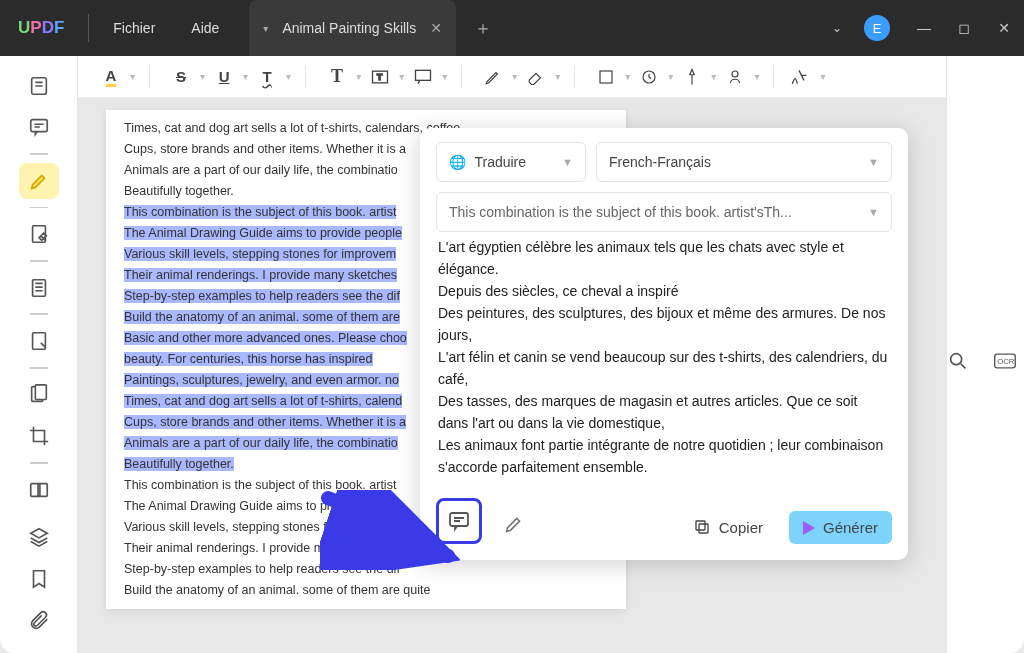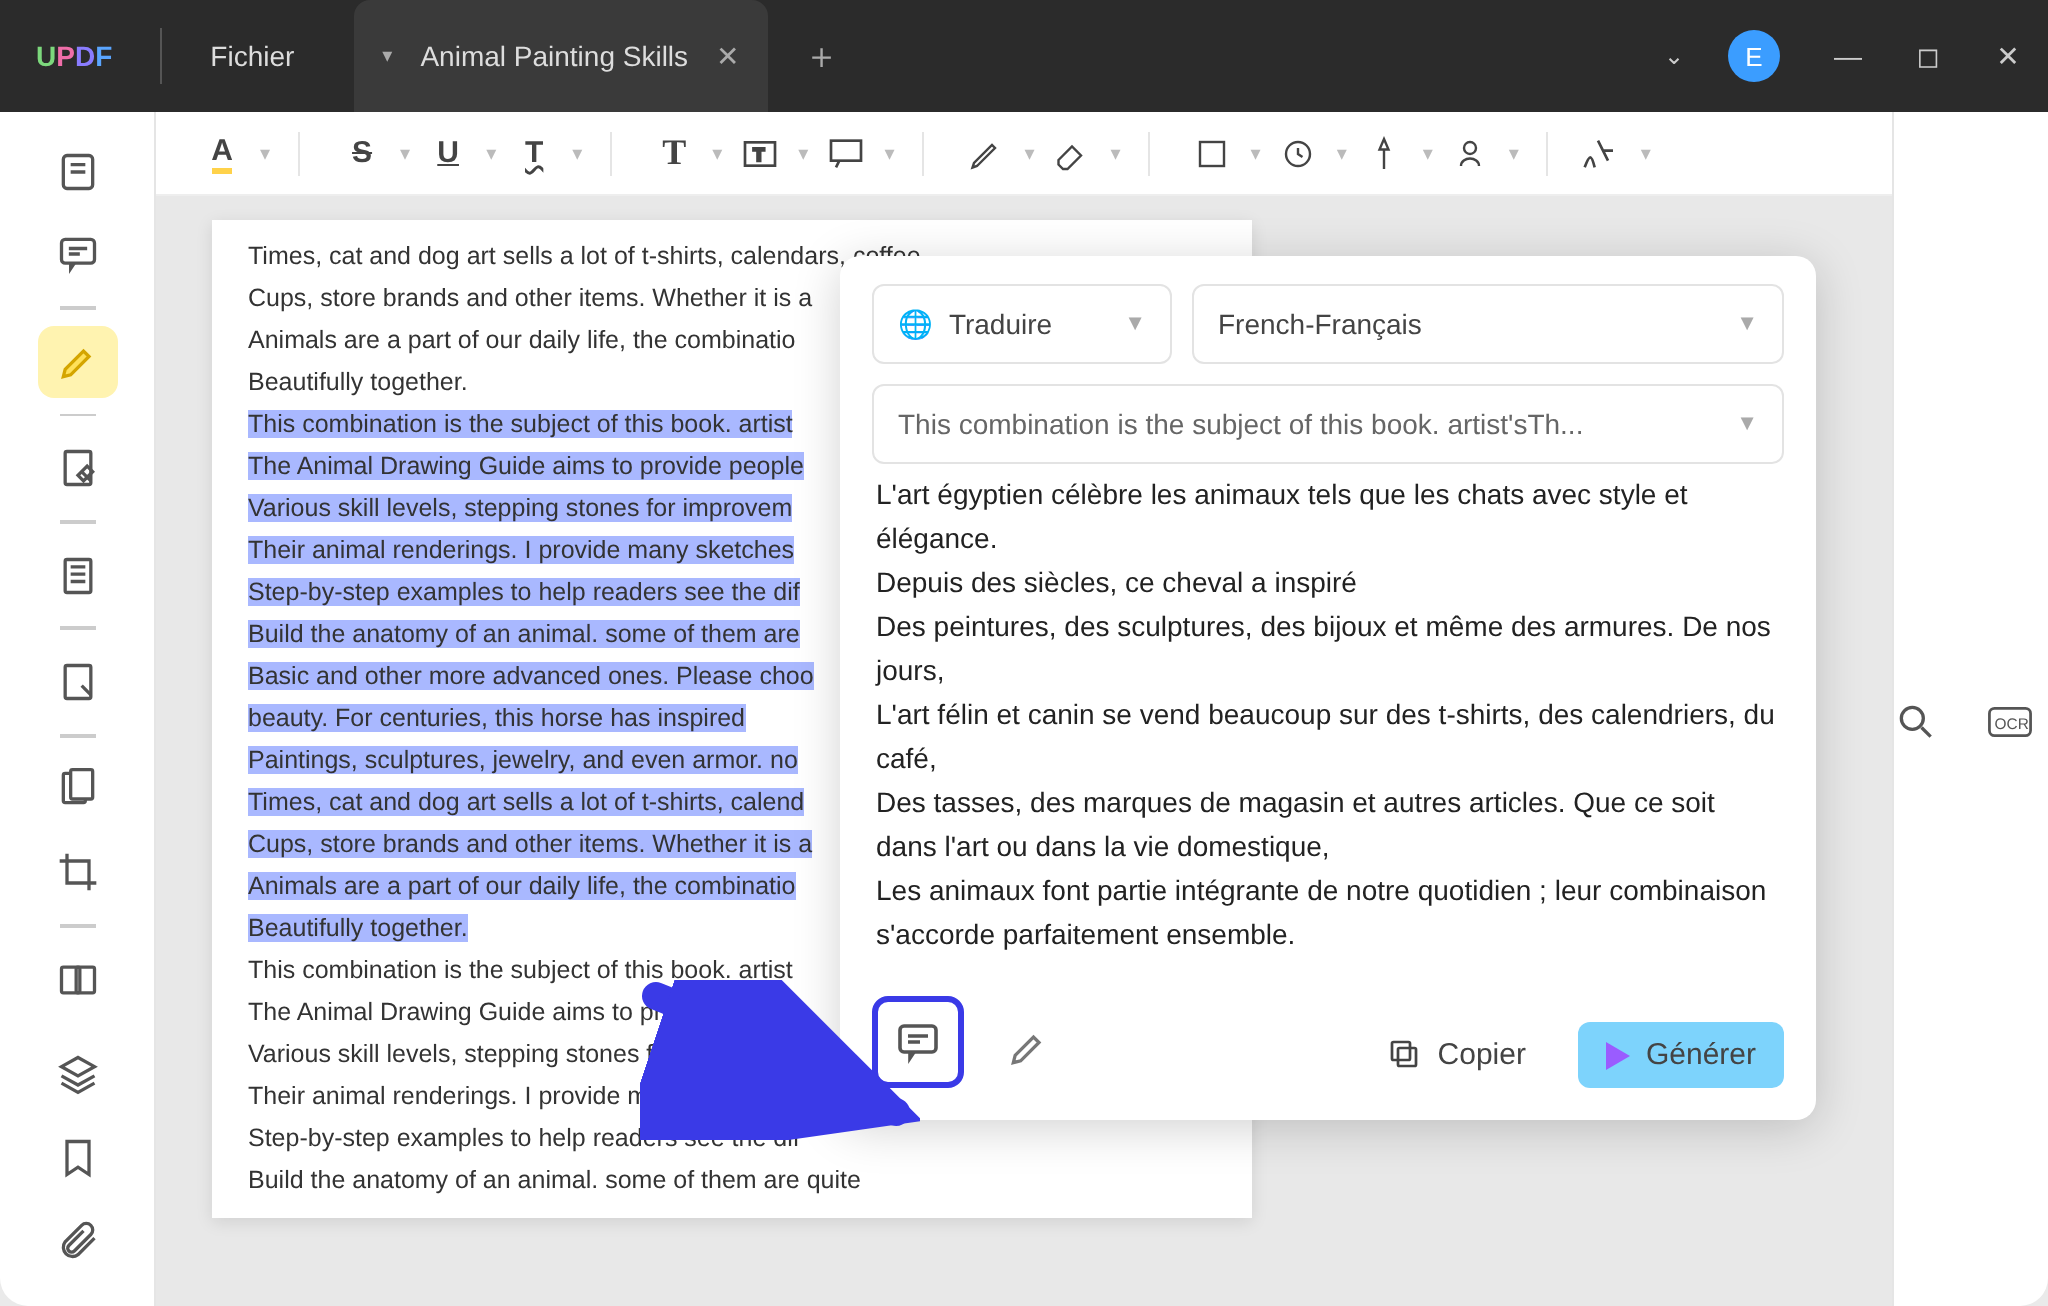--- a/index.html
+++ b/index.html
@@ -1,19 +1,19 @@
 <!DOCTYPE html>
 <html><head>
 <meta charset="utf-8">
 <style>
 * { margin: 0; padding: 0; box-sizing: border-box; font-family: -apple-system, BlinkMacSystemFont, "Segoe UI", sans-serif; }
 body { width: 1024px; height: 653px; background: #f5f5f5; overflow: hidden; position: relative; }
 
 .titlebar { height: 56px; background: #2b2b2b; display: flex; align-items: center; color: #ddd; }
-.logo { padding: 0 18px; font-weight: bold; font-size: 14px; }
+.logo { padding: 0 18px; font-weight: bold; font-size: 17px; }
 .logo span:nth-child(1){color:#7cd87c}.logo span:nth-child(2){color:#f06ea9}.logo span:nth-child(3){color:#8a7cff}.logo span:nth-child(4){color:#5aa5ff}
 .vdiv { width:1px; height:28px; background:#555; margin:0 6px; }
 .menu-item { padding: 0 18px; font-size: 14px; height:56px; display:flex; align-items:center; cursor:pointer; }
 .tab { background:#3a3a3a; height:56px; display:flex; align-items:center; padding:0 14px; font-size:14px; gap:14px; border-radius:8px 8px 0 0; margin-left:12px; }
 .tab-dropdown { color:#aaa; font-size:10px; }
 .tab-close { color:#aaa; font-size:14px; cursor:pointer; }
 .tab-plus { margin-left:18px; color:#aaa; font-size:18px; cursor:pointer; }
 .spacer { flex:1; }
 .win-btn { width:40px; text-align:center; color:#ccc; cursor:pointer; font-size:14px; }
 .avatar { width:26px; height:26px; border-radius:50%; background:#3b9dff; color:#fff; display:flex; align-items:center; justify-content:center; font-size:13px; margin:0 14px; }
@@ -63,20 +63,21 @@
 
 svg { display:block; }
 </style>
 </head>
 <body>
 
 <div class="titlebar">
   <div class="logo"><span>U</span><span>P</span><span>D</span><span>F</span></div>
   <div class="vdiv"></div>
   <div class="menu-item">Fichier</div>
+  <div class="menu-item">Aide</div>
   <div class="tab">
     <span class="tab-dropdown">▾</span>
     <span>Animal Painting Skills</span>
     <span class="tab-close">✕</span>
   </div>
   <div class="tab-plus">＋</div>
   <div class="spacer"></div>
   <div class="chev-down">⌄</div>
   <div class="avatar">E</div>
   <div class="win-btn">—</div>

